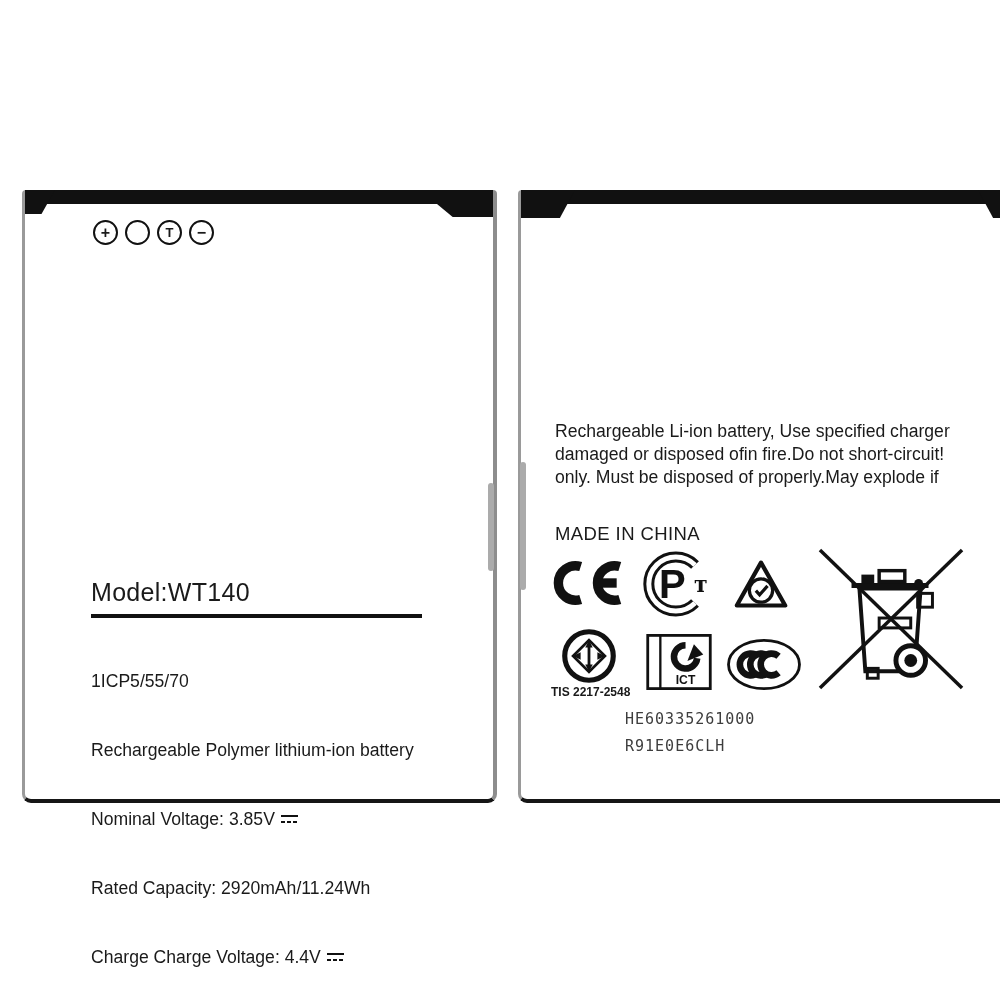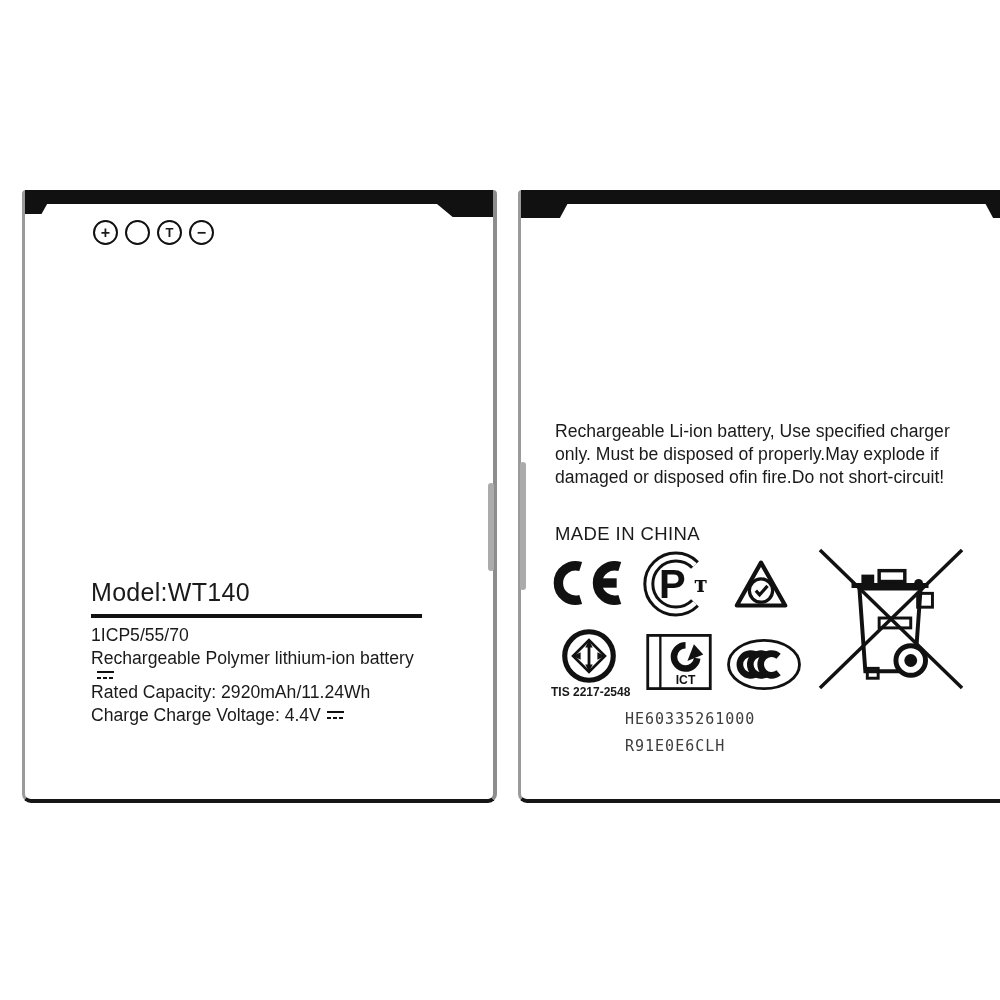--- a/index.html
+++ b/index.html
@@ -19,21 +19,21 @@
   .side-tab{position:absolute;width:6px;background:#ababab;border-radius:3px;}
   .lb-tab{right:-1px;top:293px;height:88px;}
   .rb-tab{left:-1px;top:272px;height:128px;}
   .terminals{position:absolute;left:68px;top:30px;display:flex;gap:7px;}
   .term{width:25px;height:25px;border:2.6px solid #111;border-radius:50%;box-sizing:border-box;
         display:flex;align-items:center;justify-content:center;font-weight:bold;font-size:16px;line-height:1;}
   .term.t-small{font-size:13px;}
   .model{position:absolute;left:66px;top:388px;font-size:25px;font-weight:400;letter-spacing:0.3px;white-space:nowrap;}
   .model-underline{position:absolute;left:66px;top:424px;width:331px;height:3.5px;background:#111;}
   .specs{position:absolute;left:66px;top:434px;font-size:17.6px;line-height:23px;}
-  .spec-line{white-space:nowrap;display:flex;align-items:center;}
+  .spec-line{white-space:nowrap;display:flex;align-items:center;margin-top:46px;}
   .dc{display:inline-block;width:17px;height:11px;margin-left:6px;position:relative;}
   .dc::before{content:"";position:absolute;left:0;right:0;top:1px;height:2.4px;background:#111;}
   .dc::after{content:"";position:absolute;left:0;right:0;top:7px;height:2.4px;
              background:repeating-linear-gradient(90deg,#111 0 3.6px,transparent 3.6px 6px);}
   .warning{position:absolute;left:34px;top:230px;font-size:17.6px;line-height:22.8px;}
   .warning div{white-space:nowrap;}
   .origin{position:absolute;left:34px;top:333px;font-size:18.5px;letter-spacing:0.4px;white-space:nowrap;}
   .cert{position:absolute;}
   .tis-label{position:absolute;left:30px;top:495px;font-size:12px;font-weight:bold;white-space:nowrap;}
   .serial{position:absolute;left:104px;top:516px;font-family:"DejaVu Sans Mono",monospace;
@@ -57,40 +57,41 @@
       <div class="term">−</div>
     </div>
 
     <div class="model">Model:WT140</div>
     <div class="model-underline"></div>
 
     <div class="specs">
       <div class="spec-line">1ICP5/55/70</div>
       <div class="spec-line">Rechargeable Polymer lithium-ion battery</div>
       <div class="spec-line">
+        <span>Nominal Voltage: 3.85V</span>
         <span class="dc"></span>
       </div>
       <div class="spec-line">Rated Capacity: 2920mAh/11.24Wh</div>
       <div class="spec-line">
         <span>Charge Charge Voltage: 4.4V</span>
         <span class="dc"></span>
       </div>
     </div>
   </div>
 
   <div class="battery battery-right">
     <div class="topbar"></div>
     <div class="cap rb-cap-left"></div>
     <div class="cap rb-cap-right"></div>
     <div class="side-tab rb-tab"></div>
 
     <div class="warning">
       <div>Rechargeable Li-ion battery, Use specified charger</div>
+      <div>damaged or disposed ofin fire.Do not short-circuit!</div>
       <div>only. Must be disposed of properly.May explode if</div>
-      <div>damaged or disposed ofin fire.Do not short-circuit!</div>
     </div>
 
     <div class="origin">MADE IN CHINA</div>
 
     <div class="cert" style="left:30px;top:366px;">
       <svg width="86" height="54" viewBox="0 0 110 62">
         <path d="M38 10 A22 22 0 1 0 38 52" fill="none" stroke="#111" stroke-width="12"></path>
         <path d="M88 10 A22 22 0 1 0 88 52" fill="none" stroke="#111" stroke-width="12"></path>
         <path d="M57 31 H84" fill="none" stroke="#111" stroke-width="12"></path>
       </svg>

